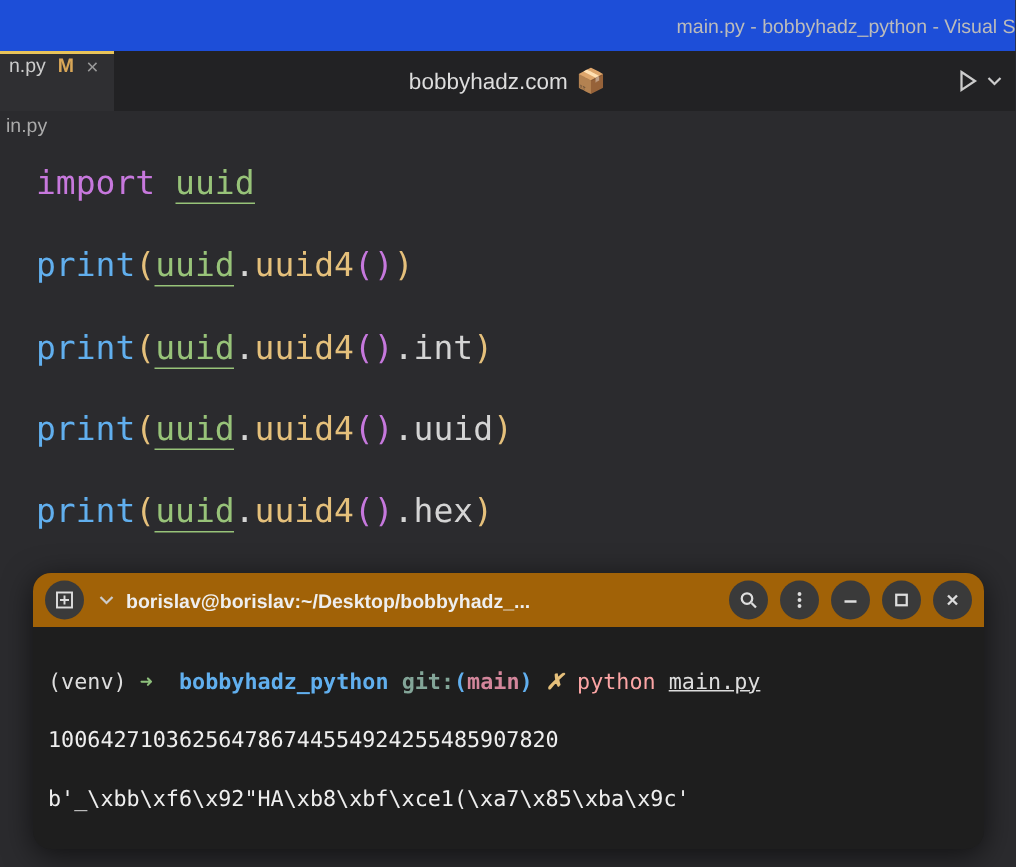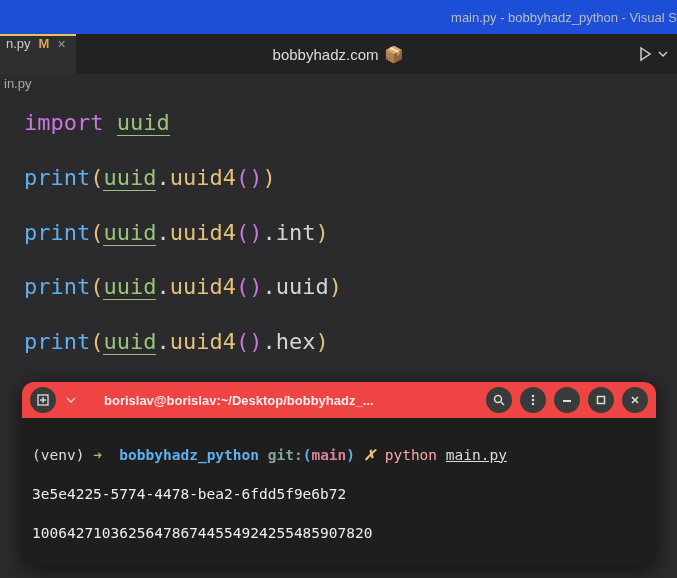--- a/index.html
+++ b/index.html
@@ -86,25 +86,25 @@
     top: 382px;
     width: 634px;
     height: 184px;
     background: #1e1e1e;
     border-radius: 12px;
     box-shadow: 0 4px 20px rgba(0,0,0,0.6);
     overflow: hidden;
   }
   .term-title {
     height: 36px;
-    background: #ef4444;
+    background: #a16207;
     display: flex;
     align-items: center;
     padding: 0 8px;
-    gap: 22px;
+    gap: 2px;
   }
   .term-title .left { display: flex; align-items: center; gap: 10px; }
   .term-title .tbtn {
     width: 26px; height: 26px;
     border-radius: 50%;
     display: flex; align-items: center; justify-content: center;
     color: #ddd; font-size: 14px;
   }
   .term-title .tbtn.bg { background: #3a3a3a; }
   .term-title .title-text { color: #eee; font-size: 13px; font-weight: bold; flex: 1; margin-left: 6px; }
@@ -216,19 +216,18 @@
       </span>
       <span class="tbtn bg">
         <svg width="14" height="14" viewBox="0 0 14 14">
             <path d="M4 4l6 6M10 4l-6 6" stroke="#ddd" stroke-width="1.6"></path>
           </svg>
       </span>
     </div>
   </div>
   <div class="term-body">
 <div><span class="p-venv">(venv)</span> <span class="p-arrow">➜</span>  <span class="p-dir">bobbyhadz_python</span> <span class="p-git">git:</span><span class="p-paren">(</span><span class="p-branch">main</span><span class="p-paren">)</span> <span class="p-x">✗</span> <span class="p-cmd">python</span> <span class="p-file">main.py</span></div>
-<div>3e5e4225-5774-4478-bea2-6fdd5f9e6b72</div>
 <div>100642710362564786744554924255485907820</div>
 <div>b'_\xbb\xf6\x92"HA\xb8\xbf\xce1(\xa7\x85\xba\x9c'</div>
 
 
   </div>
 </div>
 
 </body></html>

